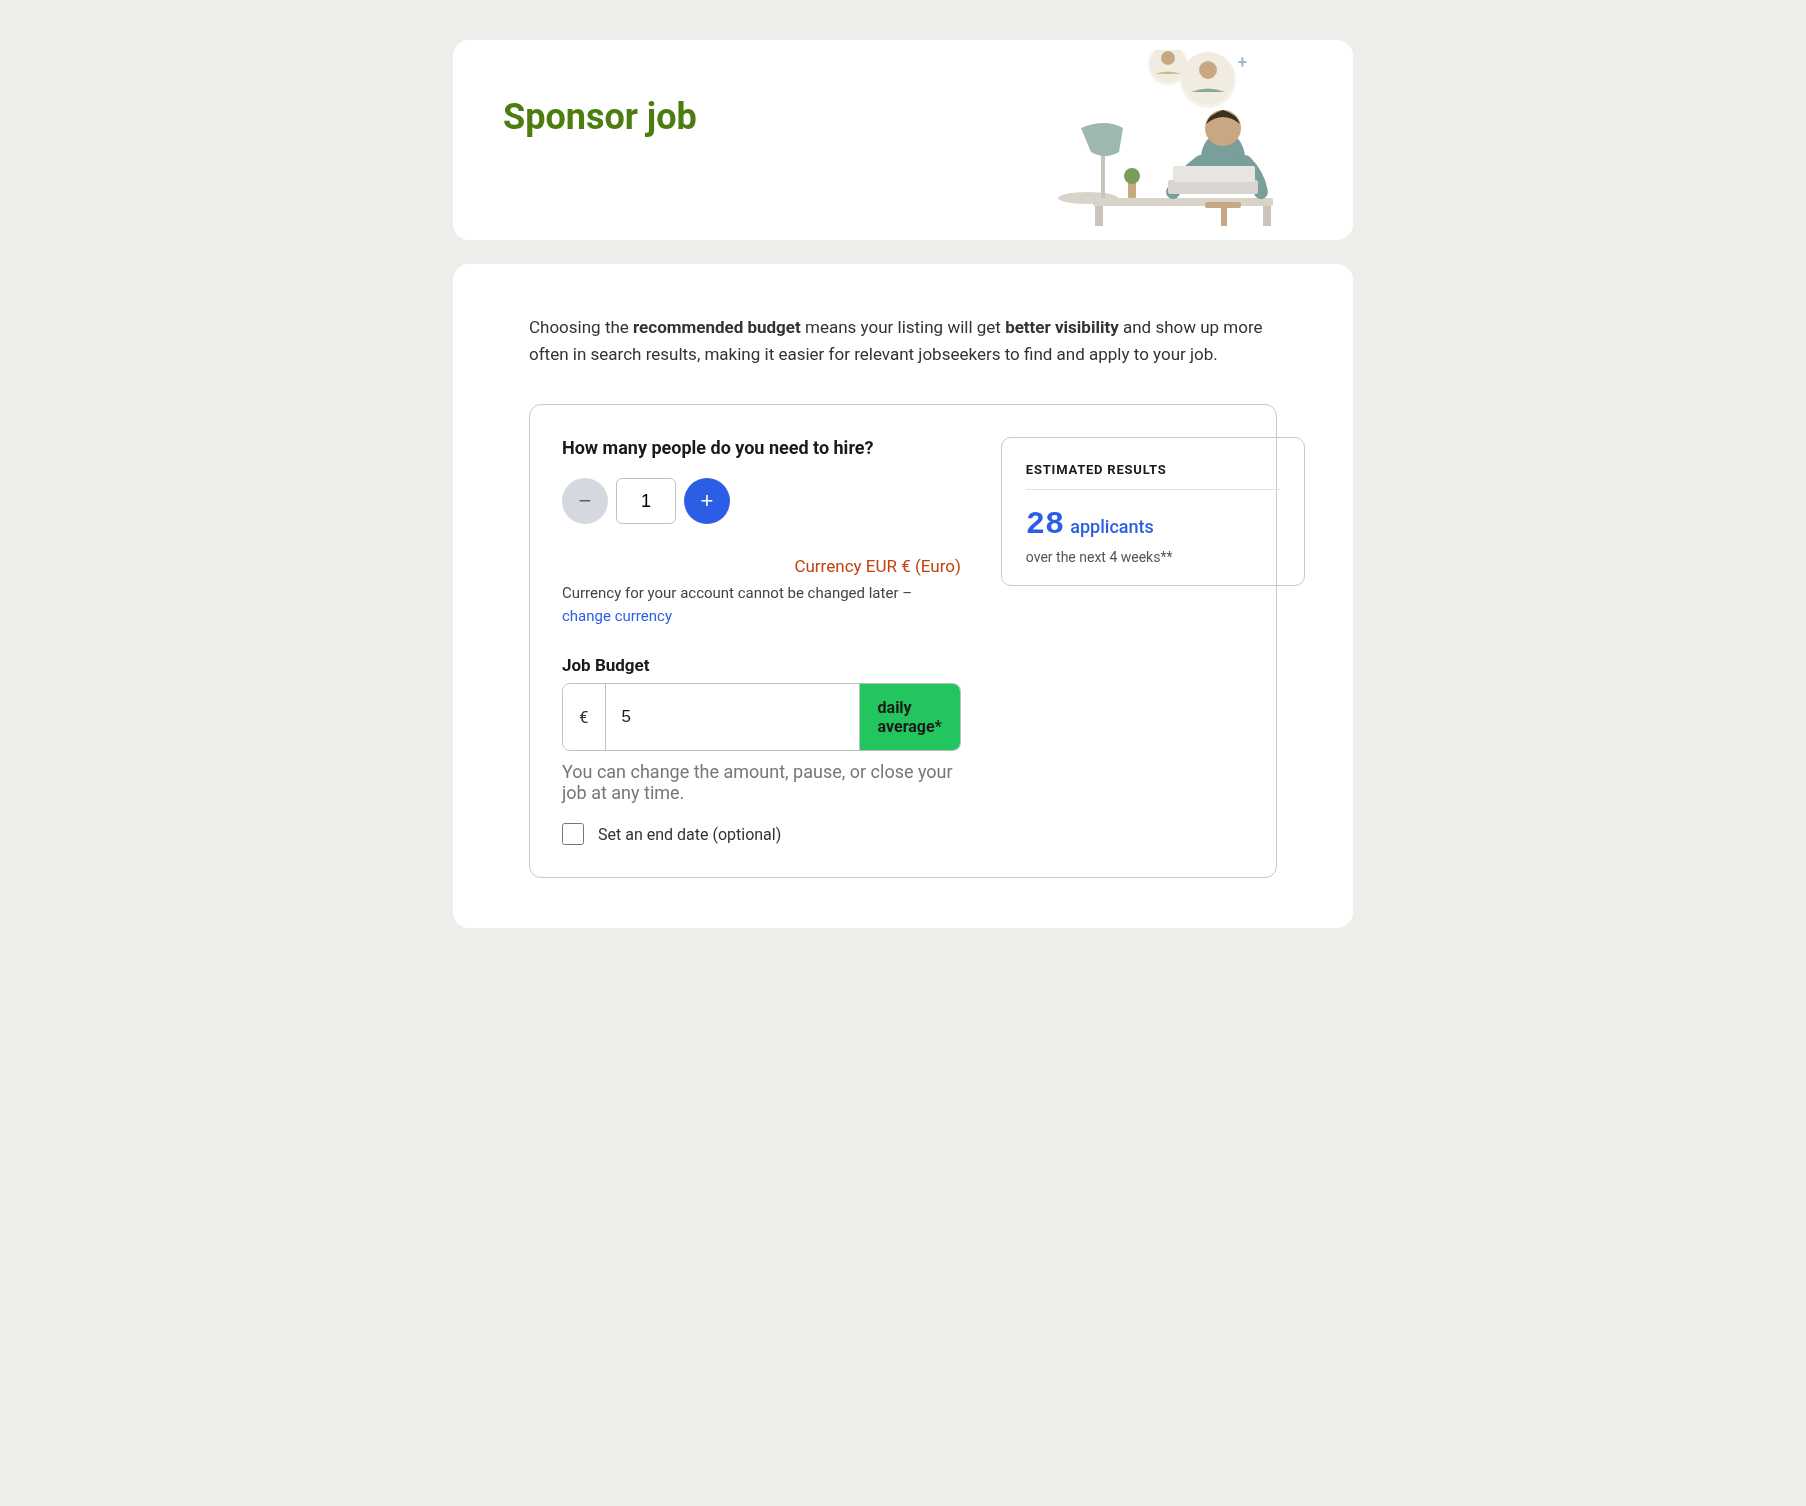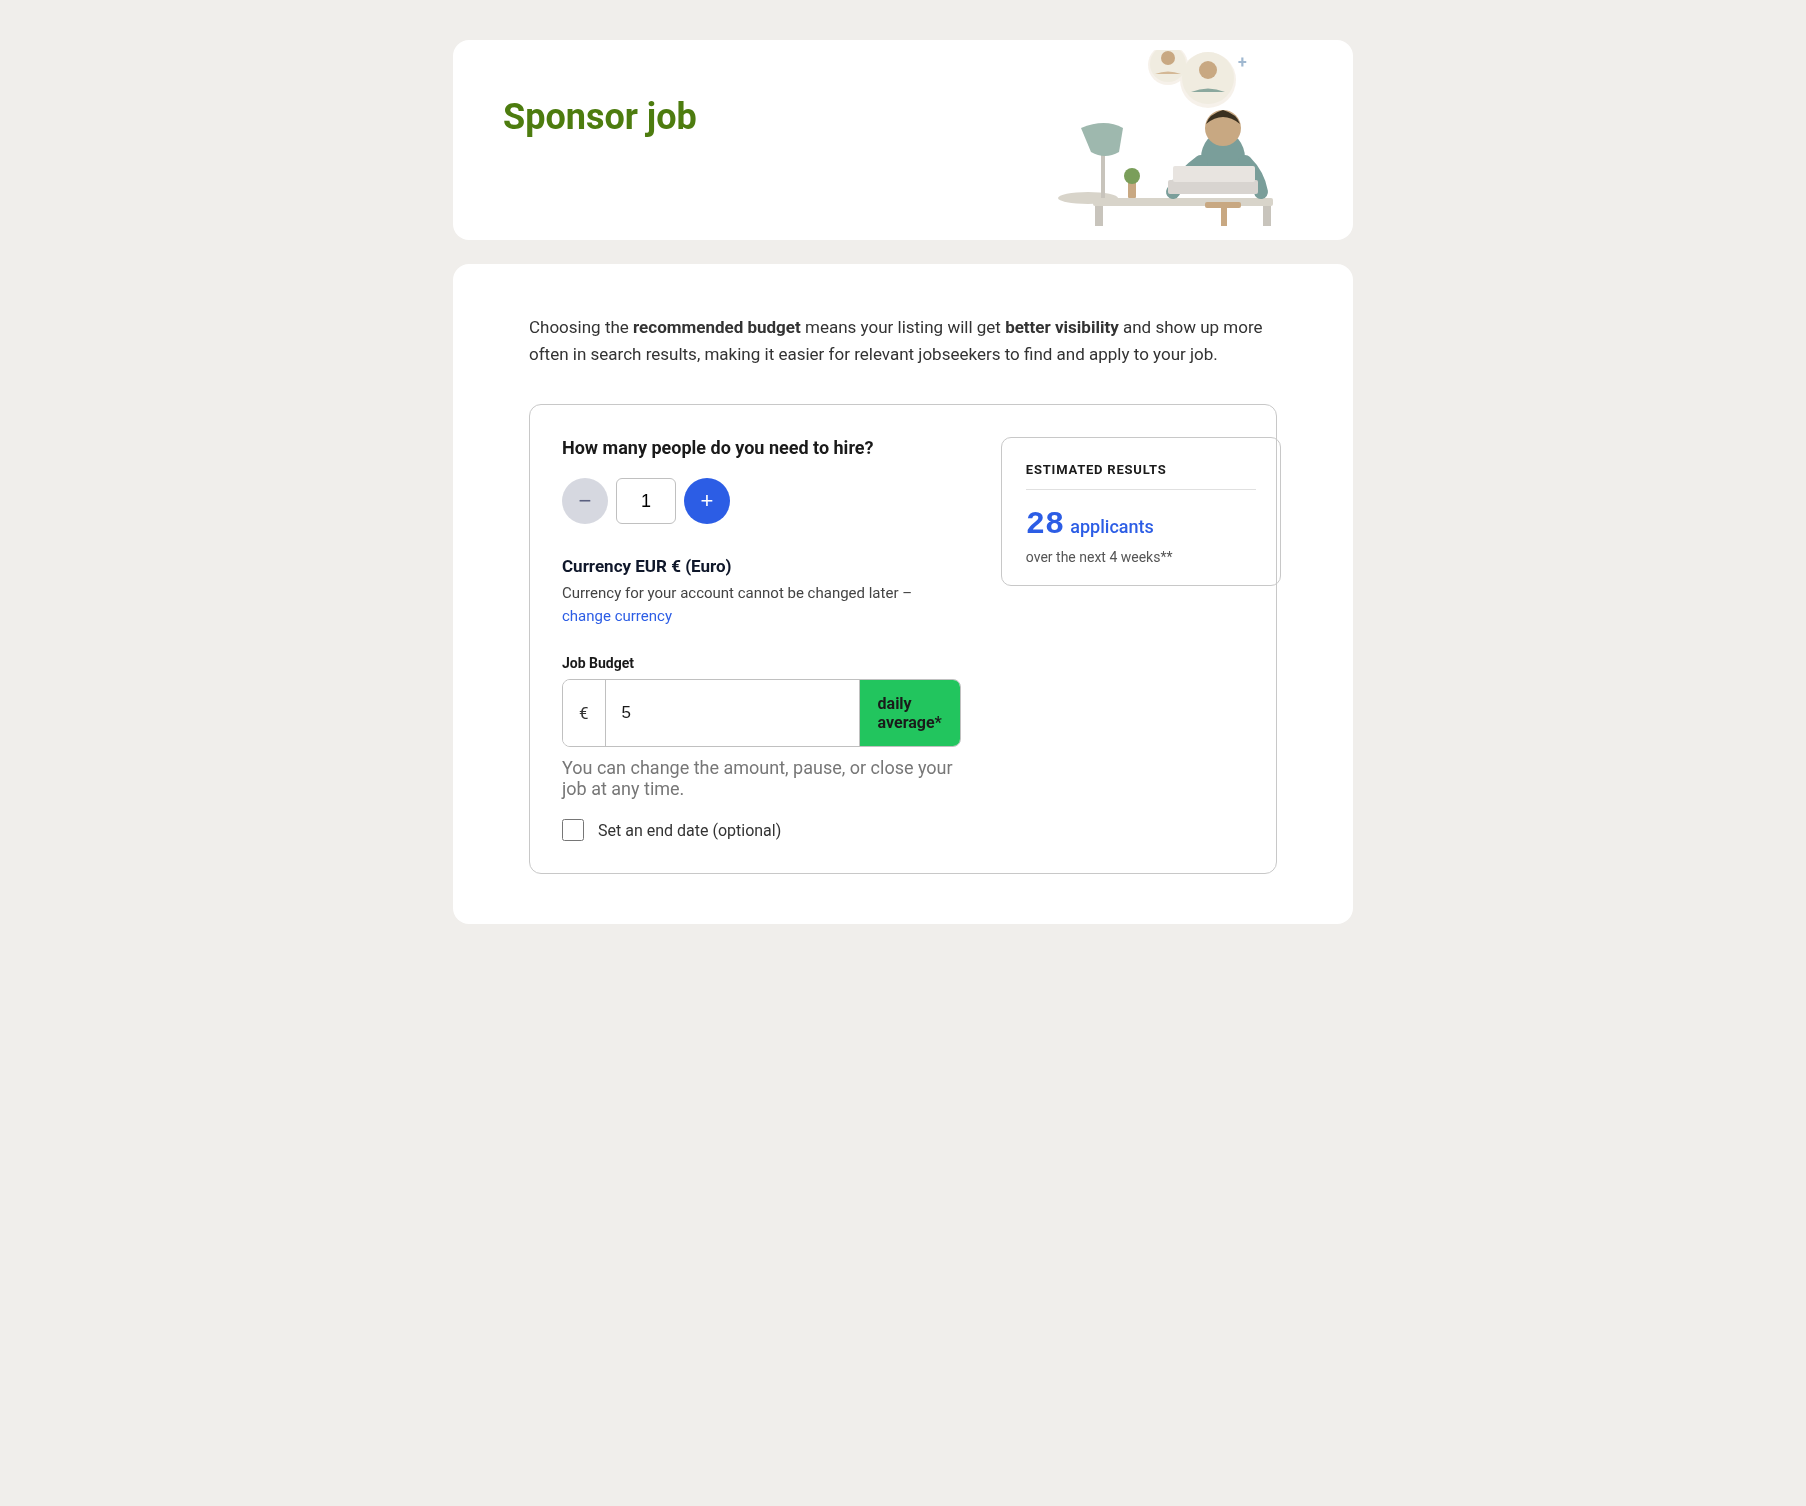--- a/index.html
+++ b/index.html
@@ -72,21 +72,21 @@
       display: flex;
       gap: 40px;
       align-items: flex-start;
     }
 
     .budget-left {
       flex: 1;
     }
 
     .budget-right {
-      width: 280px;
+      width: 304px;
       flex-shrink: 0;
       border-radius: 25px;
     }
 
     .section-label {
       font-size: 18px;
       font-weight: 700;
       color: #1a1a1a;
       margin-bottom: 20px;
     }
@@ -132,43 +132,44 @@
       margin: 0 8px;
       outline: none;
     }
 
     .currency-section {
       margin-bottom: 28px;
     }
 
     .currency-title {
       font-size: 17px;
-      font-weight: 700;
-      color: #0f172a;
+      font-weight: 400;
+      color: #c2410c;
       margin-bottom: 6px;
+      text-align: right;
     }
 
     .currency-desc {
       font-size: 15px;
       color: #444;
       line-height: 1.5;
     }
 
     .currency-link {
       color: #2c5de5;
       text-decoration: none;
       cursor: pointer;
     }
 
     .job-budget-section {
       margin-top: 4px;
     }
 
     .job-budget-title {
-      font-size: 14px;
+      font-size: 17px;
       font-weight: 700;
       color: #1a1a1a;
       margin-bottom: 8px;
     }
 
     .budget-desc {
       font-size: 15px;
       color: #888;
       margin-bottom: 16px;
       line-height: 1.5;

